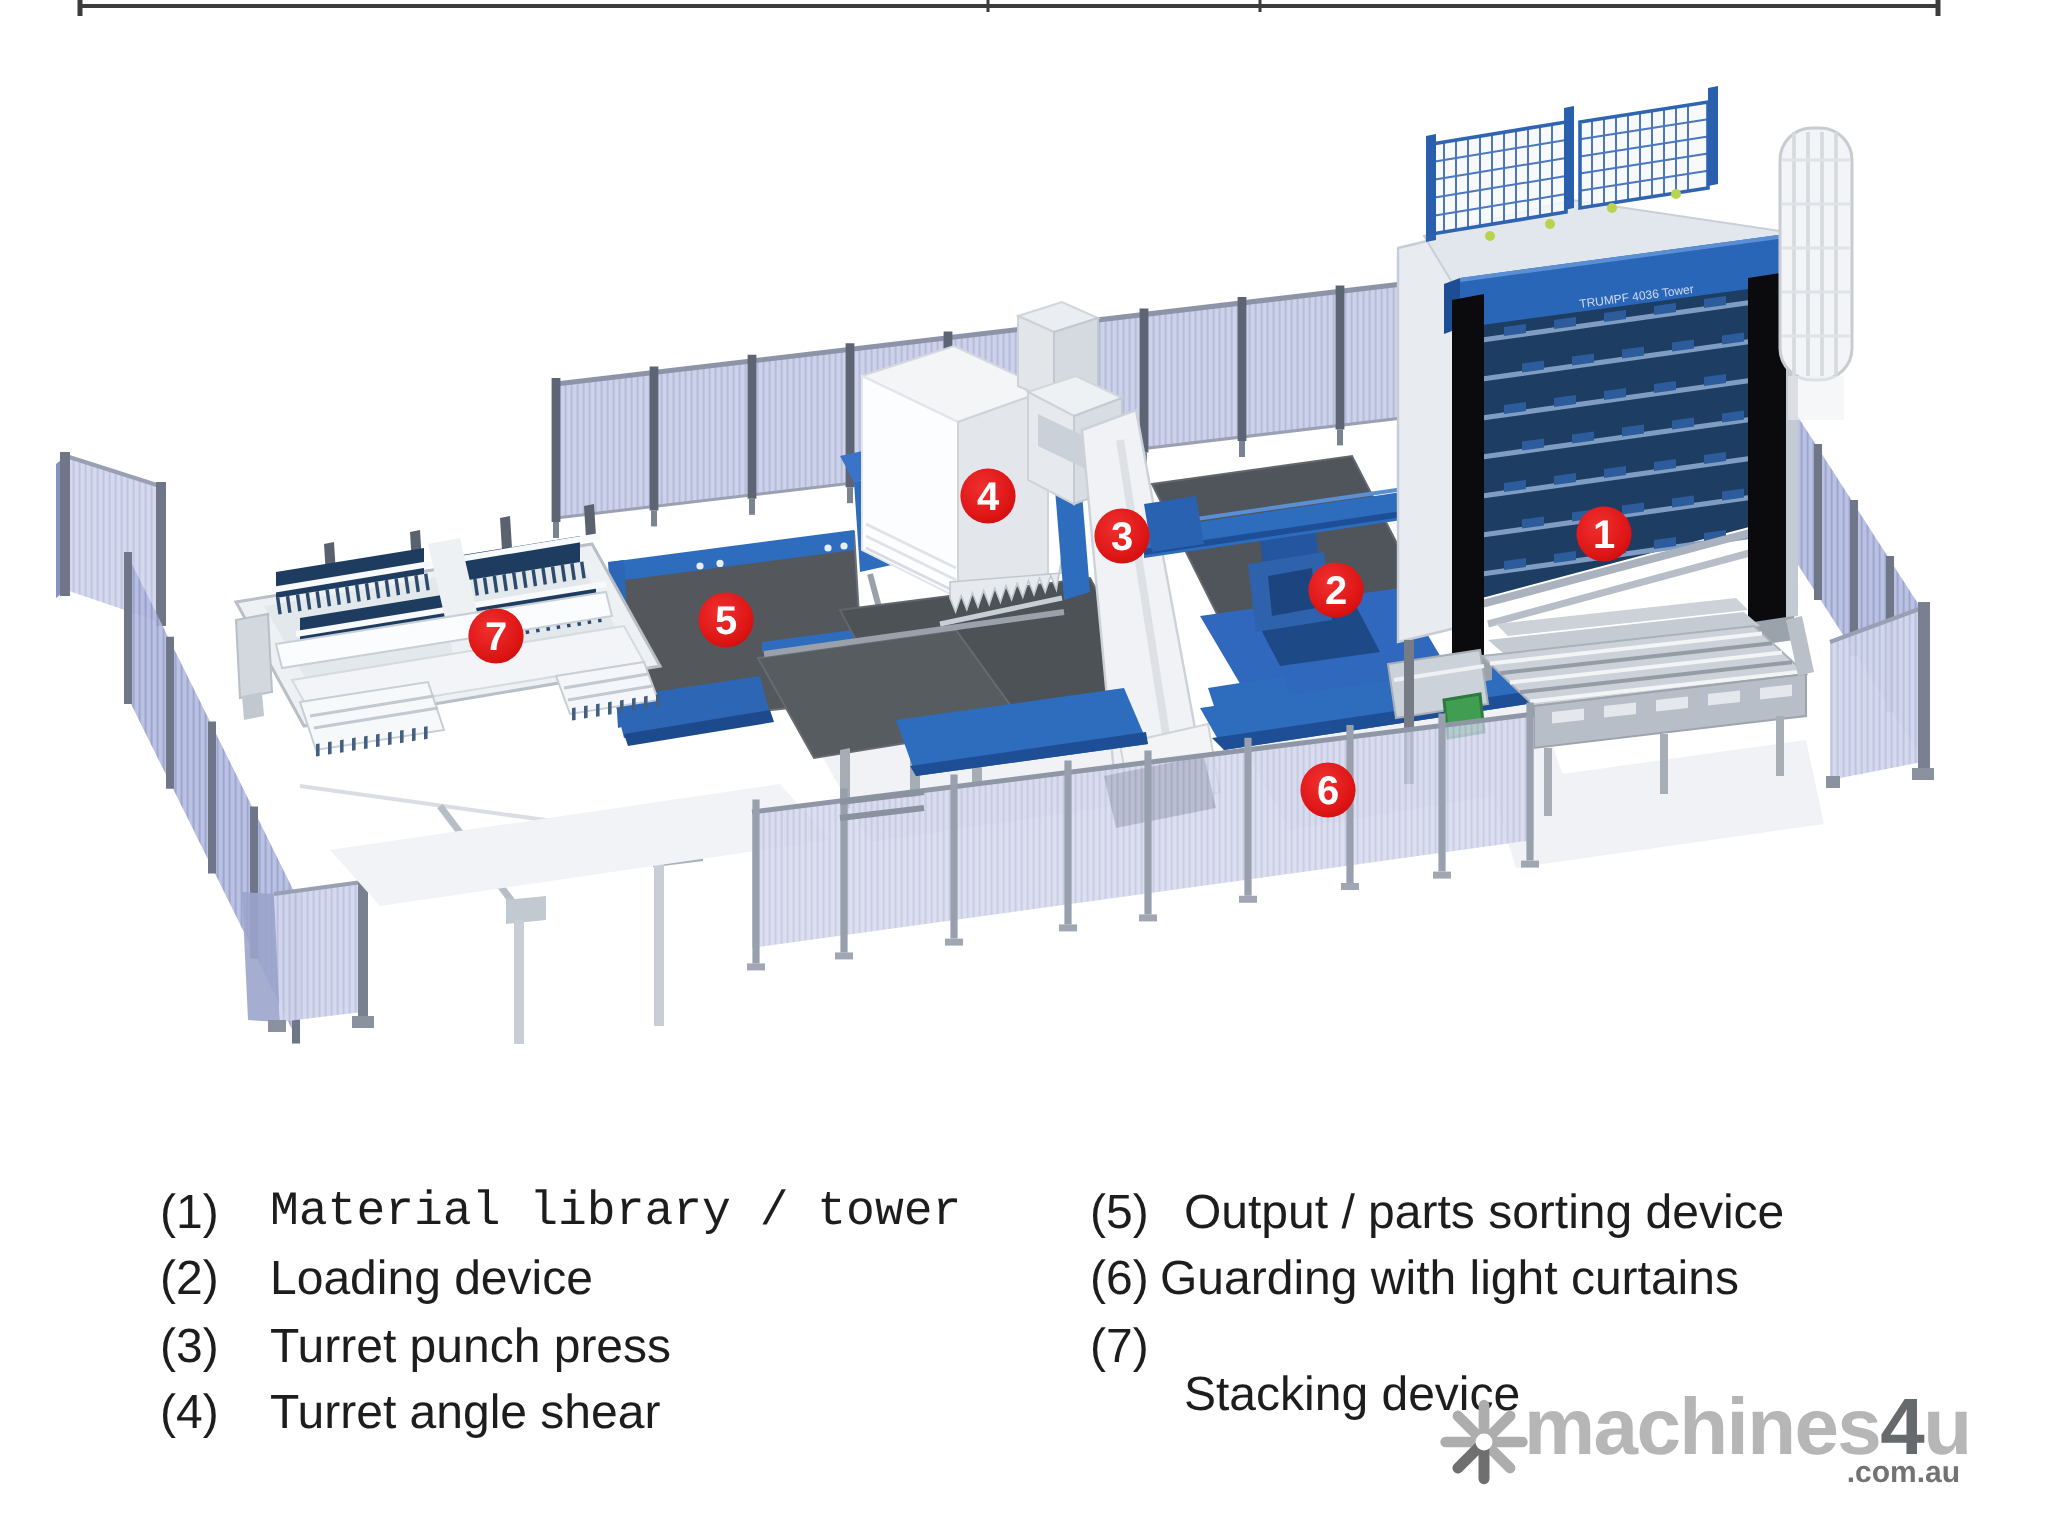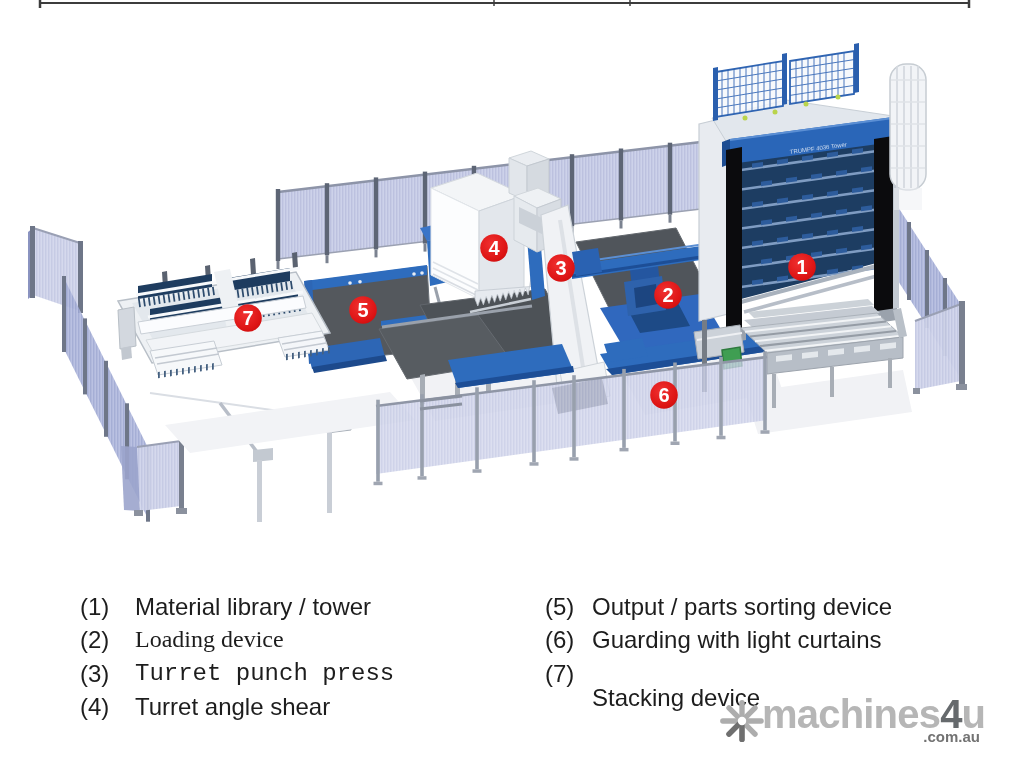--- a/index.html
+++ b/index.html
@@ -506,36 +506,36 @@
       <text x="664" y="402.2" text-anchor="middle" font-size="20" font-weight="bold" fill="#fff" font-family="Liberation Sans, sans-serif">6</text>
     </g>
 
 <g>
       <circle cx="248" cy="318" r="13.8" fill="url(#badge)"></circle>
       <text x="248" y="325.2" text-anchor="middle" font-size="20" font-weight="bold" fill="#fff" font-family="Liberation Sans, sans-serif">7</text>
     </g>
 </svg>
 
 <div class="lg" style="top:593px;left:80px;">(1)</div>
-<div class="lg" style="top:593px;left:135px;">Material library / tower</div>
+<div class="lg" style="top:593px;left:135px;font-family:Liberation Mono, monospace;">Material library / tower</div>
 
 <div class="lg" style="top:626px;left:80px;">(2)</div>
-<div class="lg" style="top:626px;left:135px;font-family:Liberation Serif, serif;">Loading device</div>
+<div class="lg" style="top:626px;left:135px;">Loading device</div>
 
 <div class="lg" style="top:660px;left:80px;">(3)</div>
-<div class="lg" style="top:660px;left:135px;font-family:Liberation Mono, monospace;">Turret punch press</div>
+<div class="lg" style="top:660px;left:135px;">Turret punch press</div>
 
 <div class="lg" style="top:693px;left:80px;">(4)</div>
 <div class="lg" style="top:693px;left:135px;">Turret angle shear</div>
 
 <div class="lg" style="top:593px;left:545px;">(5)</div>
 <div class="lg" style="top:593px;left:592px;text-align:right;">Output / parts sorting device</div>
 
 <div class="lg" style="top:626px;left:545px;">(6)</div>
-<div class="lg" style="top:626px;left:592px;">Guarding with light curtains</div>
+<div class="lg" style="top:626px;left:580px;">Guarding with light curtains</div>
 
 <div class="lg" style="top:660px;left:545px;">(7)</div>
 <div class="lg" style="top:660px;left:592px;margin-top:24px;">Stacking device</div>
 
 <svg class="wmlogo" width="46" height="48" viewBox="0 0 60 60" style="position:absolute;left:719px;top:697px;">
 <g stroke="#adadad" stroke-width="7" stroke-linecap="round">
 <line x1="30" y1="6" x2="30" y2="54"></line>
 <line x1="5" y1="30" x2="55" y2="30"></line>
 <line x1="13" y1="13" x2="47" y2="47"></line>
 <line x1="47" y1="13" x2="13" y2="47"></line>

